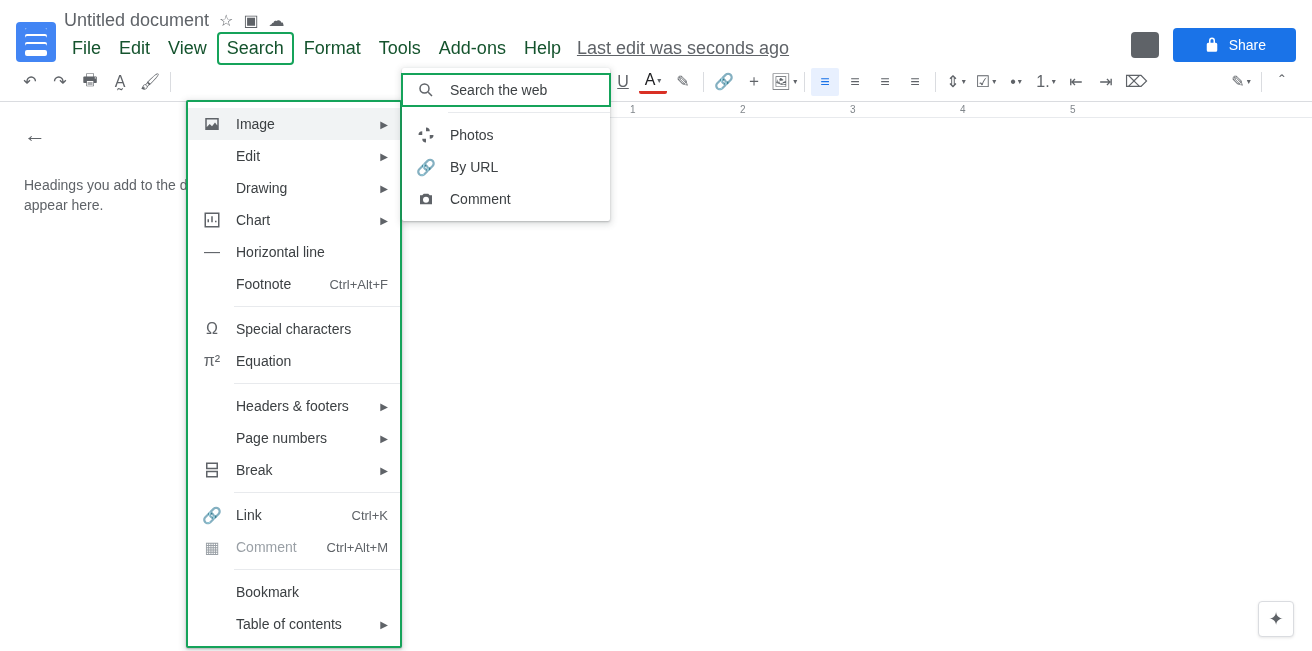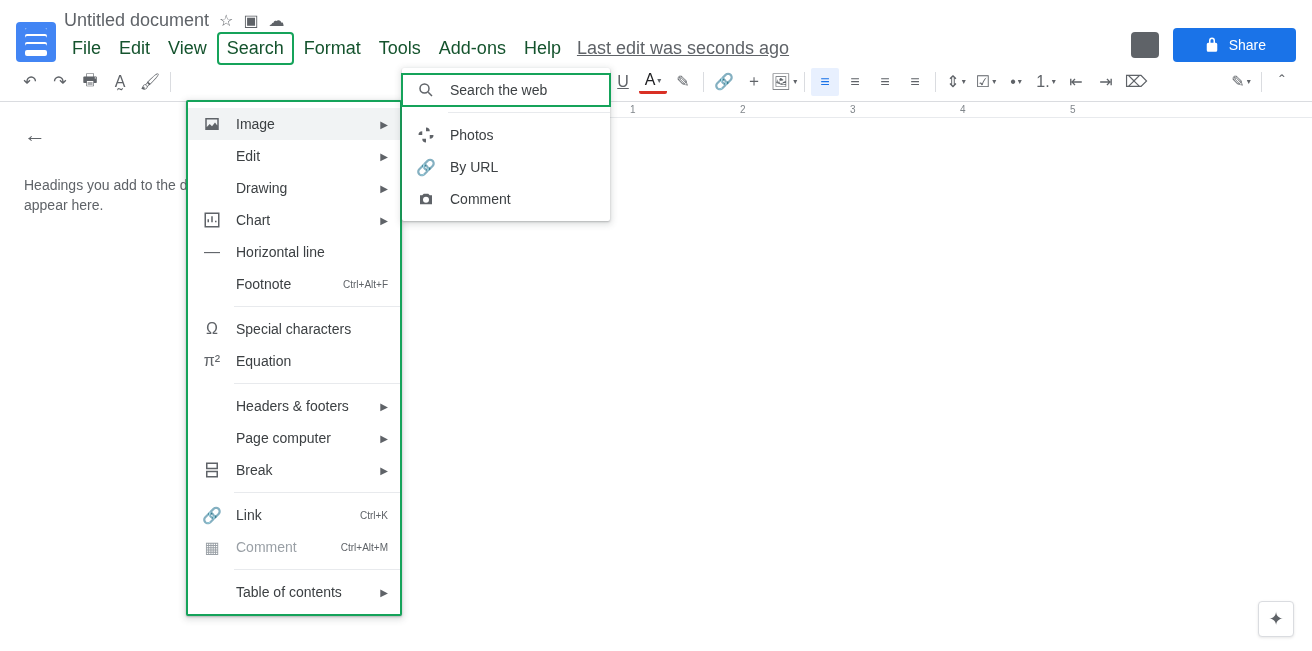--- a/index.html
+++ b/index.html
@@ -40,21 +40,21 @@
 .ruler-mark { position:absolute; top:2px; }
 .vruler { position:absolute; left:0; top:0; width:16px; bottom:0; font-size:10px; color:#80868b; }
 .vruler-mark { position:absolute; left:4px; }
 
 
 .dropdown { position:absolute; background:#fff; border-radius:2px; box-shadow:0 2px 6px 2px rgba(60,64,67,.15),0 1px 2px rgba(60,64,67,.3); padding:6px 0; z-index:100; }
 .dd-item { display:flex; align-items:center; height:32px; padding:0 12px 0 14px; font-size:14px; color:#3c4043; cursor:pointer; gap:14px; position:relative; }
 .dd-item.hover { background:#f1f3f4; }
 .dd-icon { width:20px; height:20px; display:flex; align-items:center; justify-content:center; color:#5f6368; font-size:16px; }
 .dd-label { flex:1; }
-.dd-shortcut { color:#5f6368; font-size:10px; }
+.dd-shortcut { color:#5f6368; font-size:13px; }
 .dd-arrow { color:#5f6368; font-size:10px; }
 .dd-sep { height:1px; background:#e8eaed; margin:6px 0 6px 46px; }
 .dd-item.disabled { color:#9aa0a6; }
 .dd-item.disabled .dd-icon { color:#9aa0a6; }
 
 .insert-menu { left:186px; top:62px; width:216px; border:2px solid #15a35a;margin-top:38px; }
 .image-submenu { left:402px; top:68px; width:208px; }
 .image-submenu .dd-item:first-child { outline:2px solid #15a35a; outline-offset:-1px; }
 
 
@@ -208,21 +208,21 @@
     <span class="dd-label">Equation</span>
   </div>
   <div class="dd-sep"></div>
   <div class="dd-item">
     <span class="dd-icon"></span>
     <span class="dd-label">Headers &amp; footers</span>
     <span class="dd-arrow">▶</span>
   </div>
   <div class="dd-item">
     <span class="dd-icon"></span>
-    <span class="dd-label">Page computer</span>
+    <span class="dd-label">Page numbers</span>
     <span class="dd-arrow">▶</span>
   </div>
   <div class="dd-item">
     <span class="dd-icon">
         <svg viewBox="0 0 24 24" fill="none" stroke="#5f6368" stroke-width="2">
           <rect x="5" y="3" width="14" height="7"></rect>
           <rect x="5" y="14" width="14" height="7"></rect>
         </svg>
       </span>
     <span class="dd-label">Break</span>
@@ -235,20 +235,24 @@
     <span class="dd-shortcut">Ctrl+K</span>
   </div>
   <div class="dd-item disabled">
     <span class="dd-icon">▦</span>
     <span class="dd-label">Comment</span>
     <span class="dd-shortcut">Ctrl+Alt+M</span>
   </div>
   <div class="dd-sep"></div>
   <div class="dd-item">
     <span class="dd-icon"></span>
+    <span class="dd-label">Bookmark</span>
+  </div>
+  <div class="dd-item">
+    <span class="dd-icon"></span>
     <span class="dd-label">Table of contents</span>
     <span class="dd-arrow">▶</span>
   </div>
 </div>
 
 <div class="dropdown image-submenu">
   <div class="dd-item">
     <span class="dd-icon">
         <svg viewBox="0 0 24 24" fill="none" stroke="#5f6368" stroke-width="2">
           <circle cx="10" cy="10" r="6"></circle>

